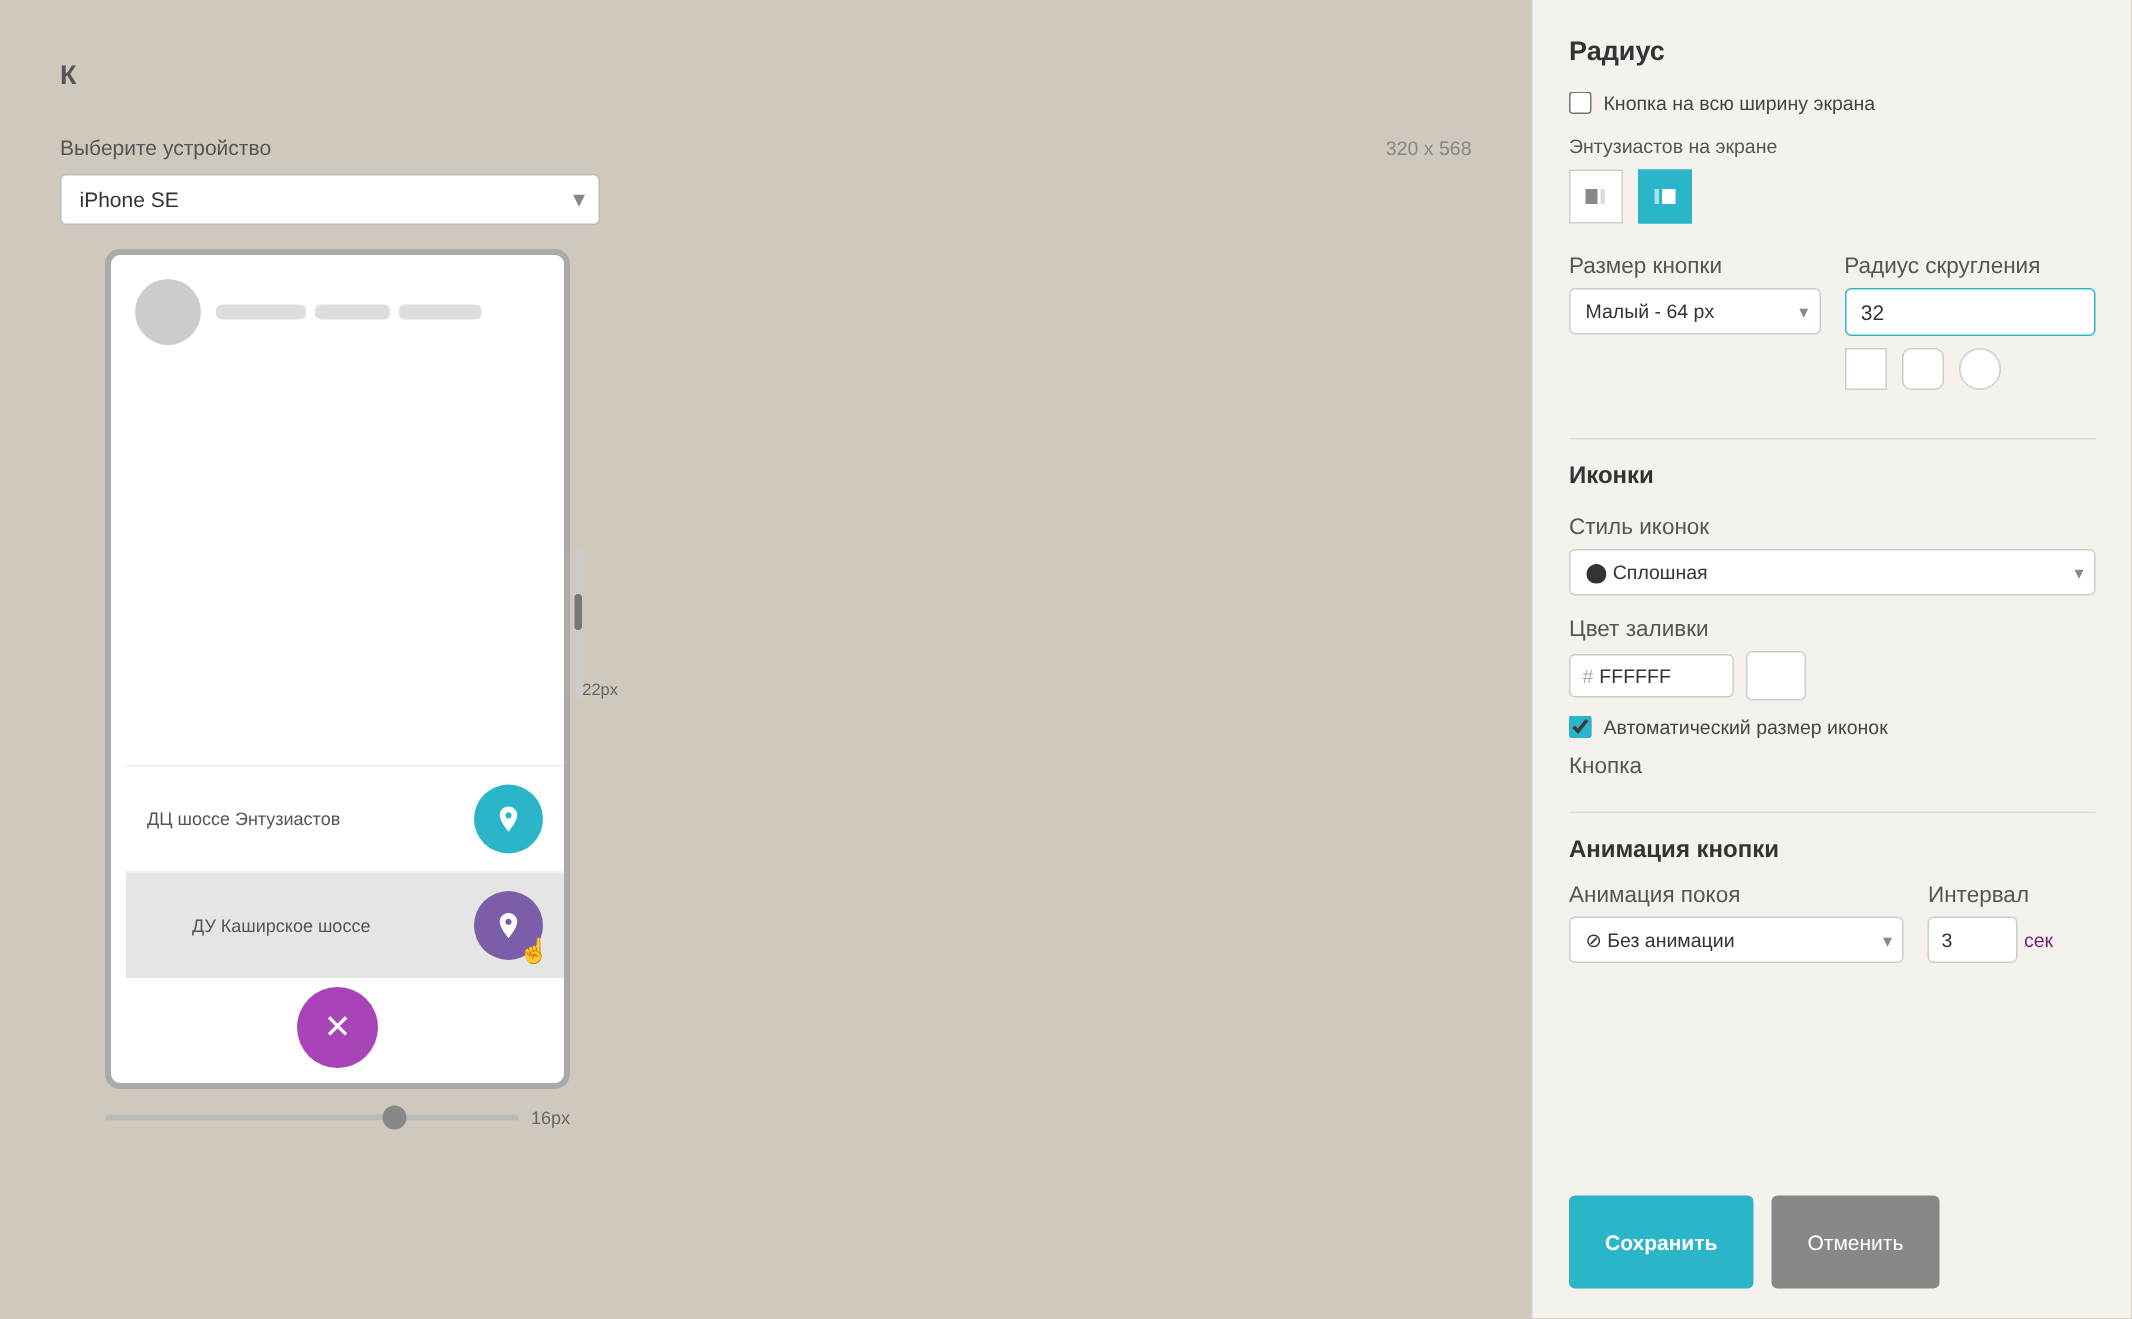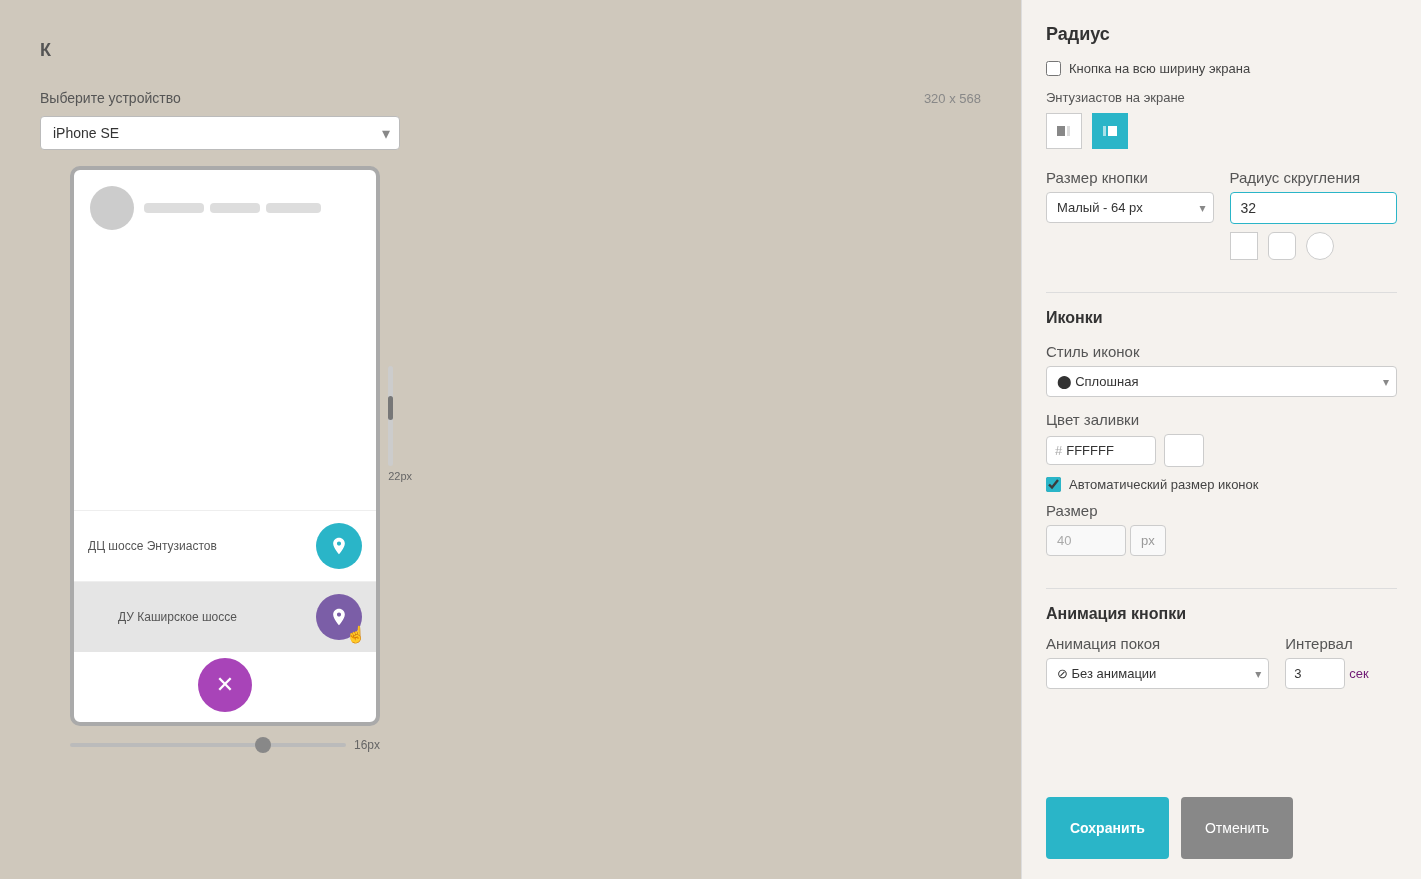--- a/index.html
+++ b/index.html
@@ -123,20 +123,21 @@
       left: 0;
       right: 0;
     }
 
     .phone-list-item {
       display: flex;
       align-items: center;
       justify-content: space-between;
       padding: 12px 14px;
       border-top: 1px solid #eee;
+      margin-left: 10px;
     }
 
     .phone-list-item.active {
       background: #e5e5e5;
       padding-left: 44px;
     }
 
     .phone-list-text {
       font-size: 12px;
       color: #555;
@@ -512,22 +513,21 @@
     .phone-mockup-wrapper {
       position: relative;
       display: inline-block;
     }
 
     .vertical-scroll {
       position: absolute;
       right: -32px;
       top: 200px;
       display: flex;
-      flex-direction: column;
-      align-items: flex-start;
+      align-items: flex-end;
     }
 
     .v-track {
       width: 5px;
       height: 100px;
       background: #ccc;
       border-radius: 3px;
       position: relative;
     }
 
@@ -697,25 +697,21 @@
       <span class="color-value">FFFFFF</span>
     </div>
     <div class="color-swatch"></div>
   </div>
 
   <div class="auto-size-row">
     <input type="checkbox" id="autosize" checked="" style="">
     <label class="checkbox-label" for="autosize">Автоматический размер иконок</label>
   </div>
 
-  <div class="field-label">Размер</div>
-  <div class="size-input-row">
-    <input type="text" class="size-input" value="40" disabled="" style="">
-    <span class="size-unit">px</span>
-  </div>
+  <div class="field-label">Кнопка</div>
 
   <div class="divider"></div>
 
   <div class="section-title" style="font-size:16px; margin-bottom:12px;">Анимация кнопки</div>
 
   <div class="anim-two-col">
     <div class="anim-col">
       <div class="field-label">Анимация покоя</div>
       <div class="select-wrapper">
         <select class="select-ctrl">

